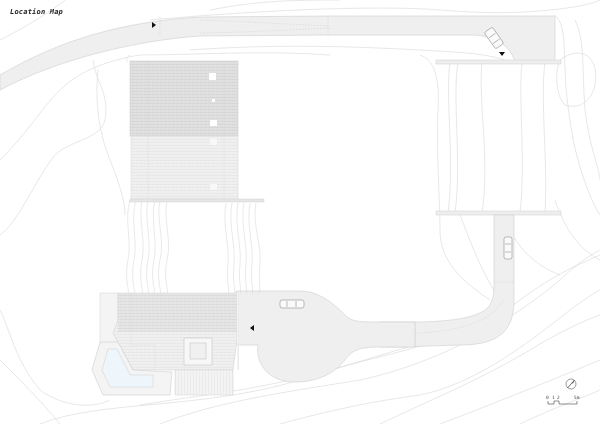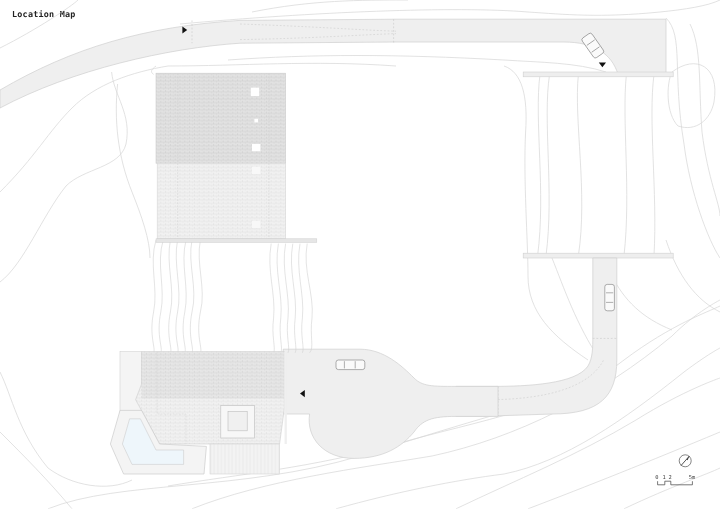--- a/index.html
+++ b/index.html
@@ -1,17 +1,17 @@
 <!DOCTYPE html>
 <html><head>
 <meta charset="utf-8">
 <style>
   html, body { margin: 0; padding: 0; background: #ffffff; }
   body { width: 600px; height: 424px; position: relative; overflow: hidden; font-family: "DejaVu Sans Mono", monospace; }
-  .title { position: absolute; left: 10px; top: 8px; font-size: 7px; font-weight: bold; color: #222; letter-spacing: 0.2px; font-family: "DejaVu Sans Mono", monospace; }
+  .title { position: absolute; left: 10px; top: 8px; font-size: 7px; font-style: italic; font-weight: bold; color: #222; letter-spacing: 0.2px; font-family: "DejaVu Sans Mono", monospace; }
   svg.map { position: absolute; left: 0; top: 0; }
   .scale-label { font-family: "DejaVu Sans Mono", monospace; font-size: 4.5px; fill: #444; }
 </style>
 </head>
 <body>
 
 <div class="title">Location Map</div>
 
 <svg class="map" width="600" height="424" viewBox="0 0 600 424">
   <defs>

